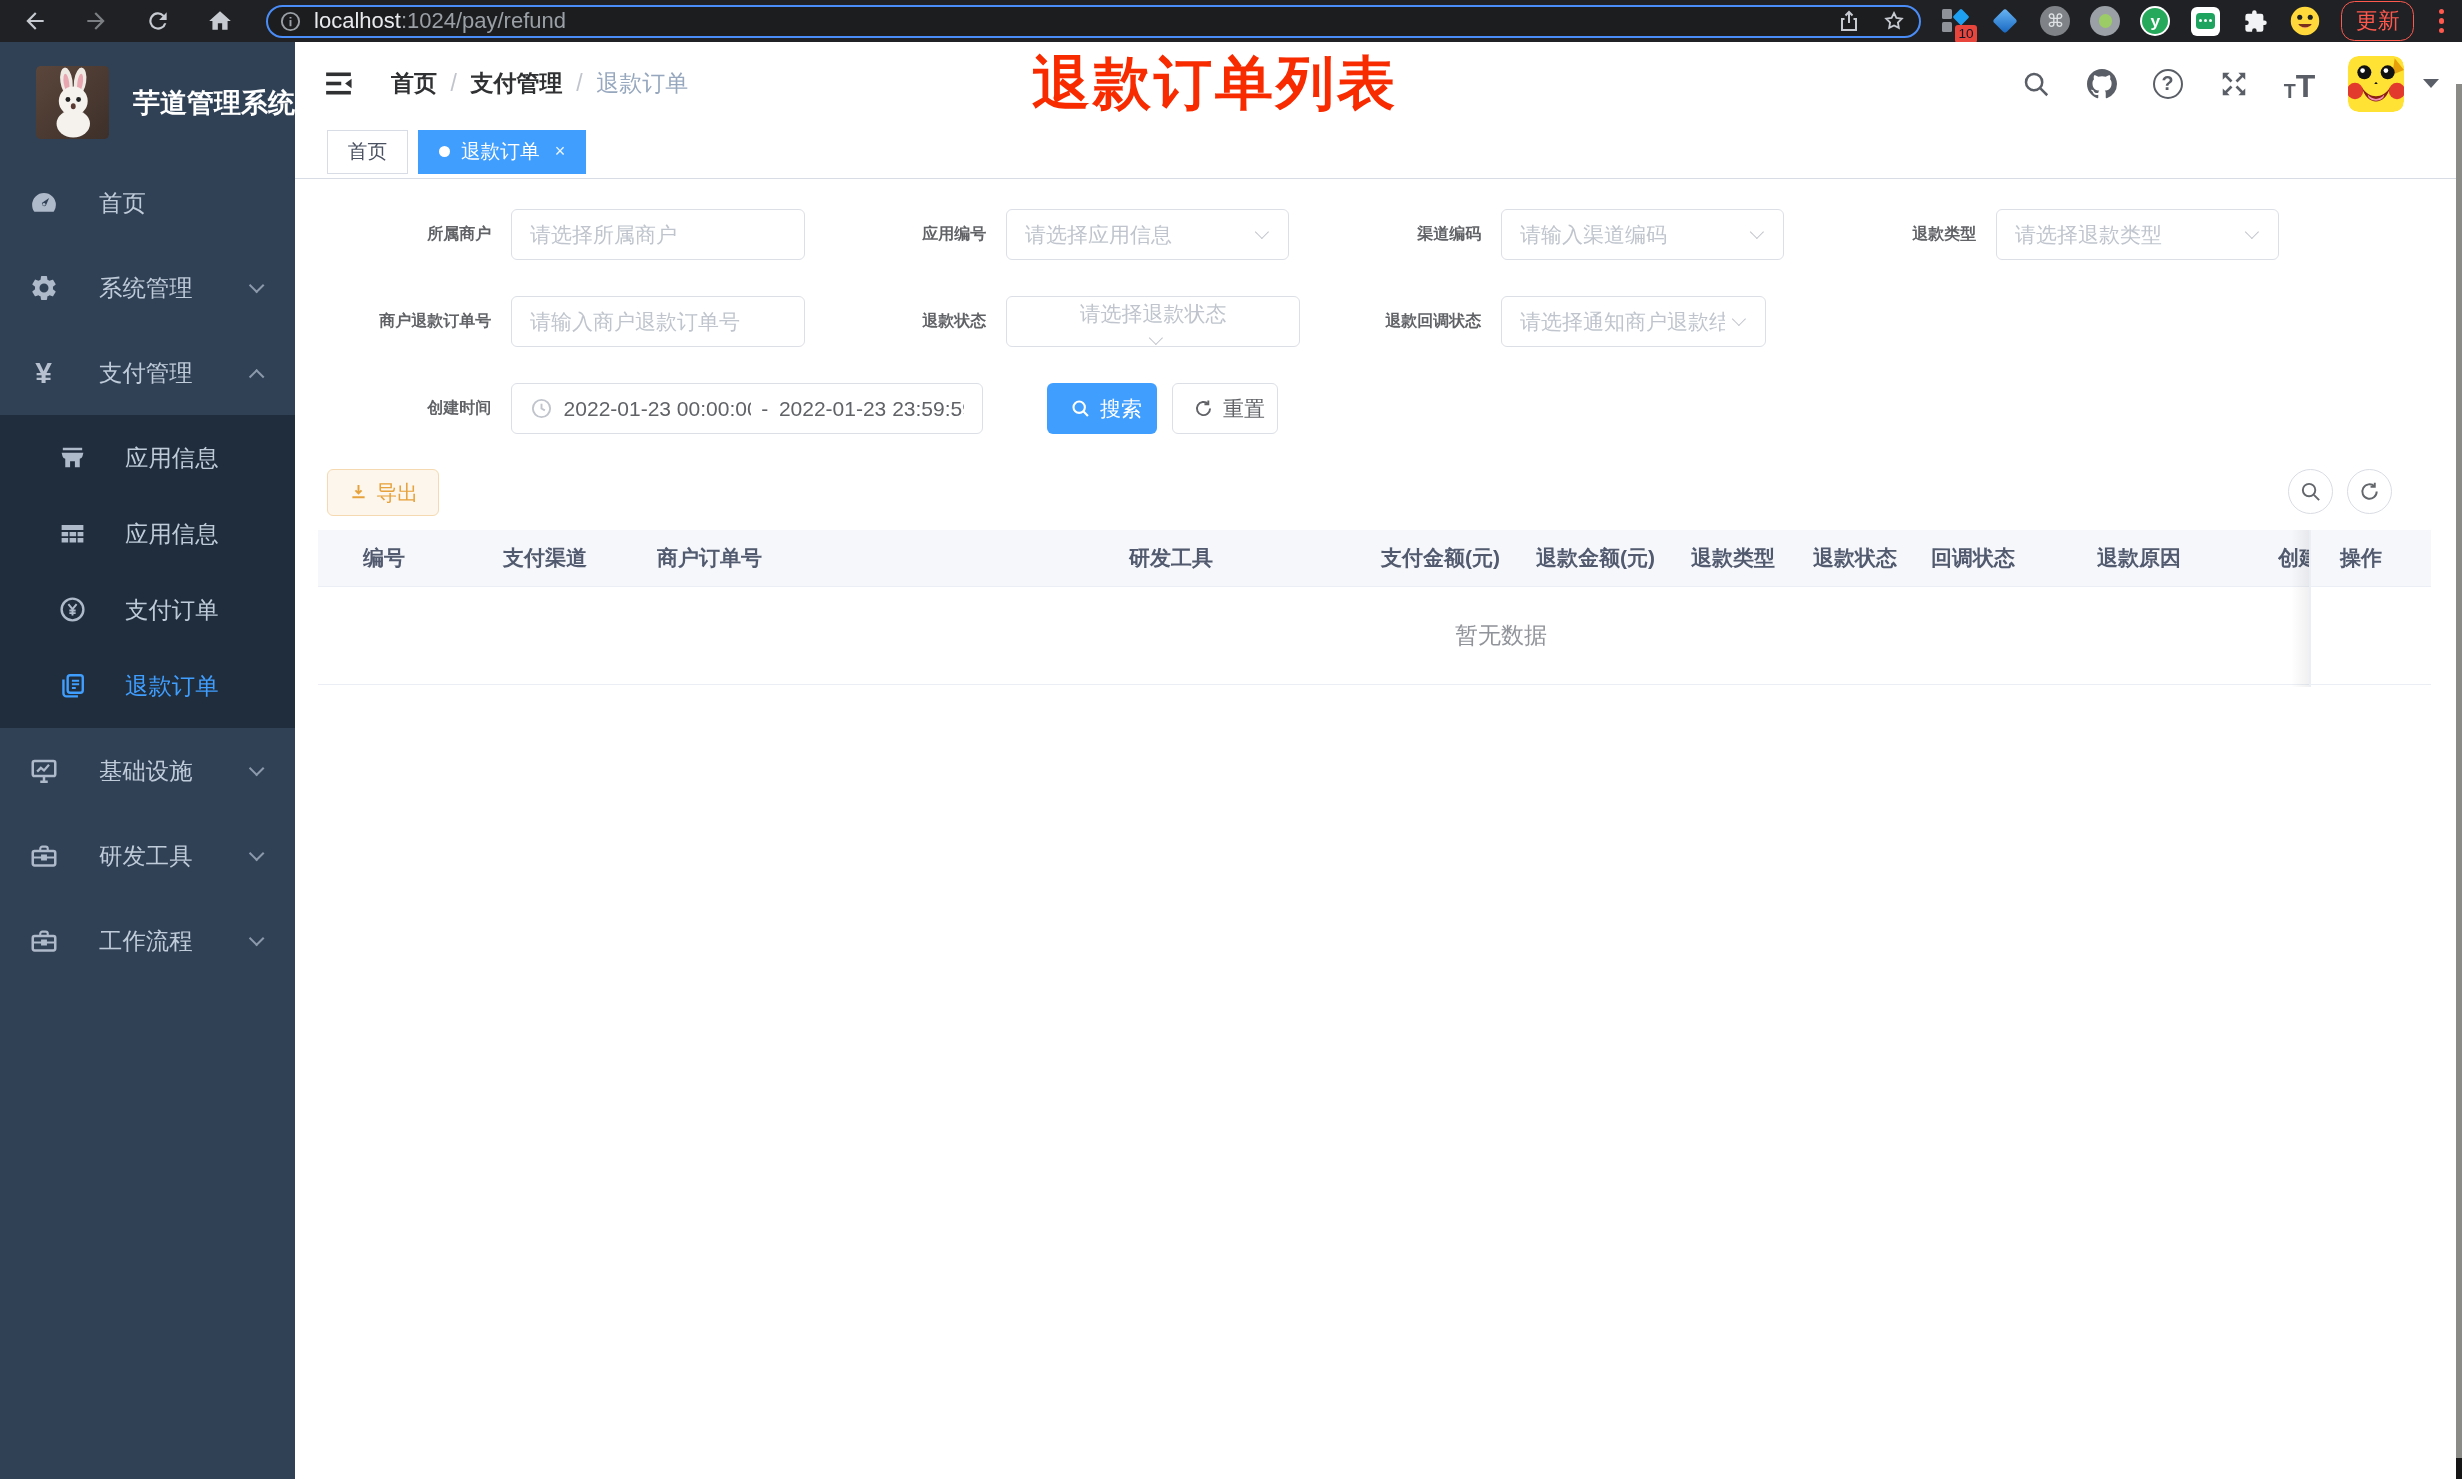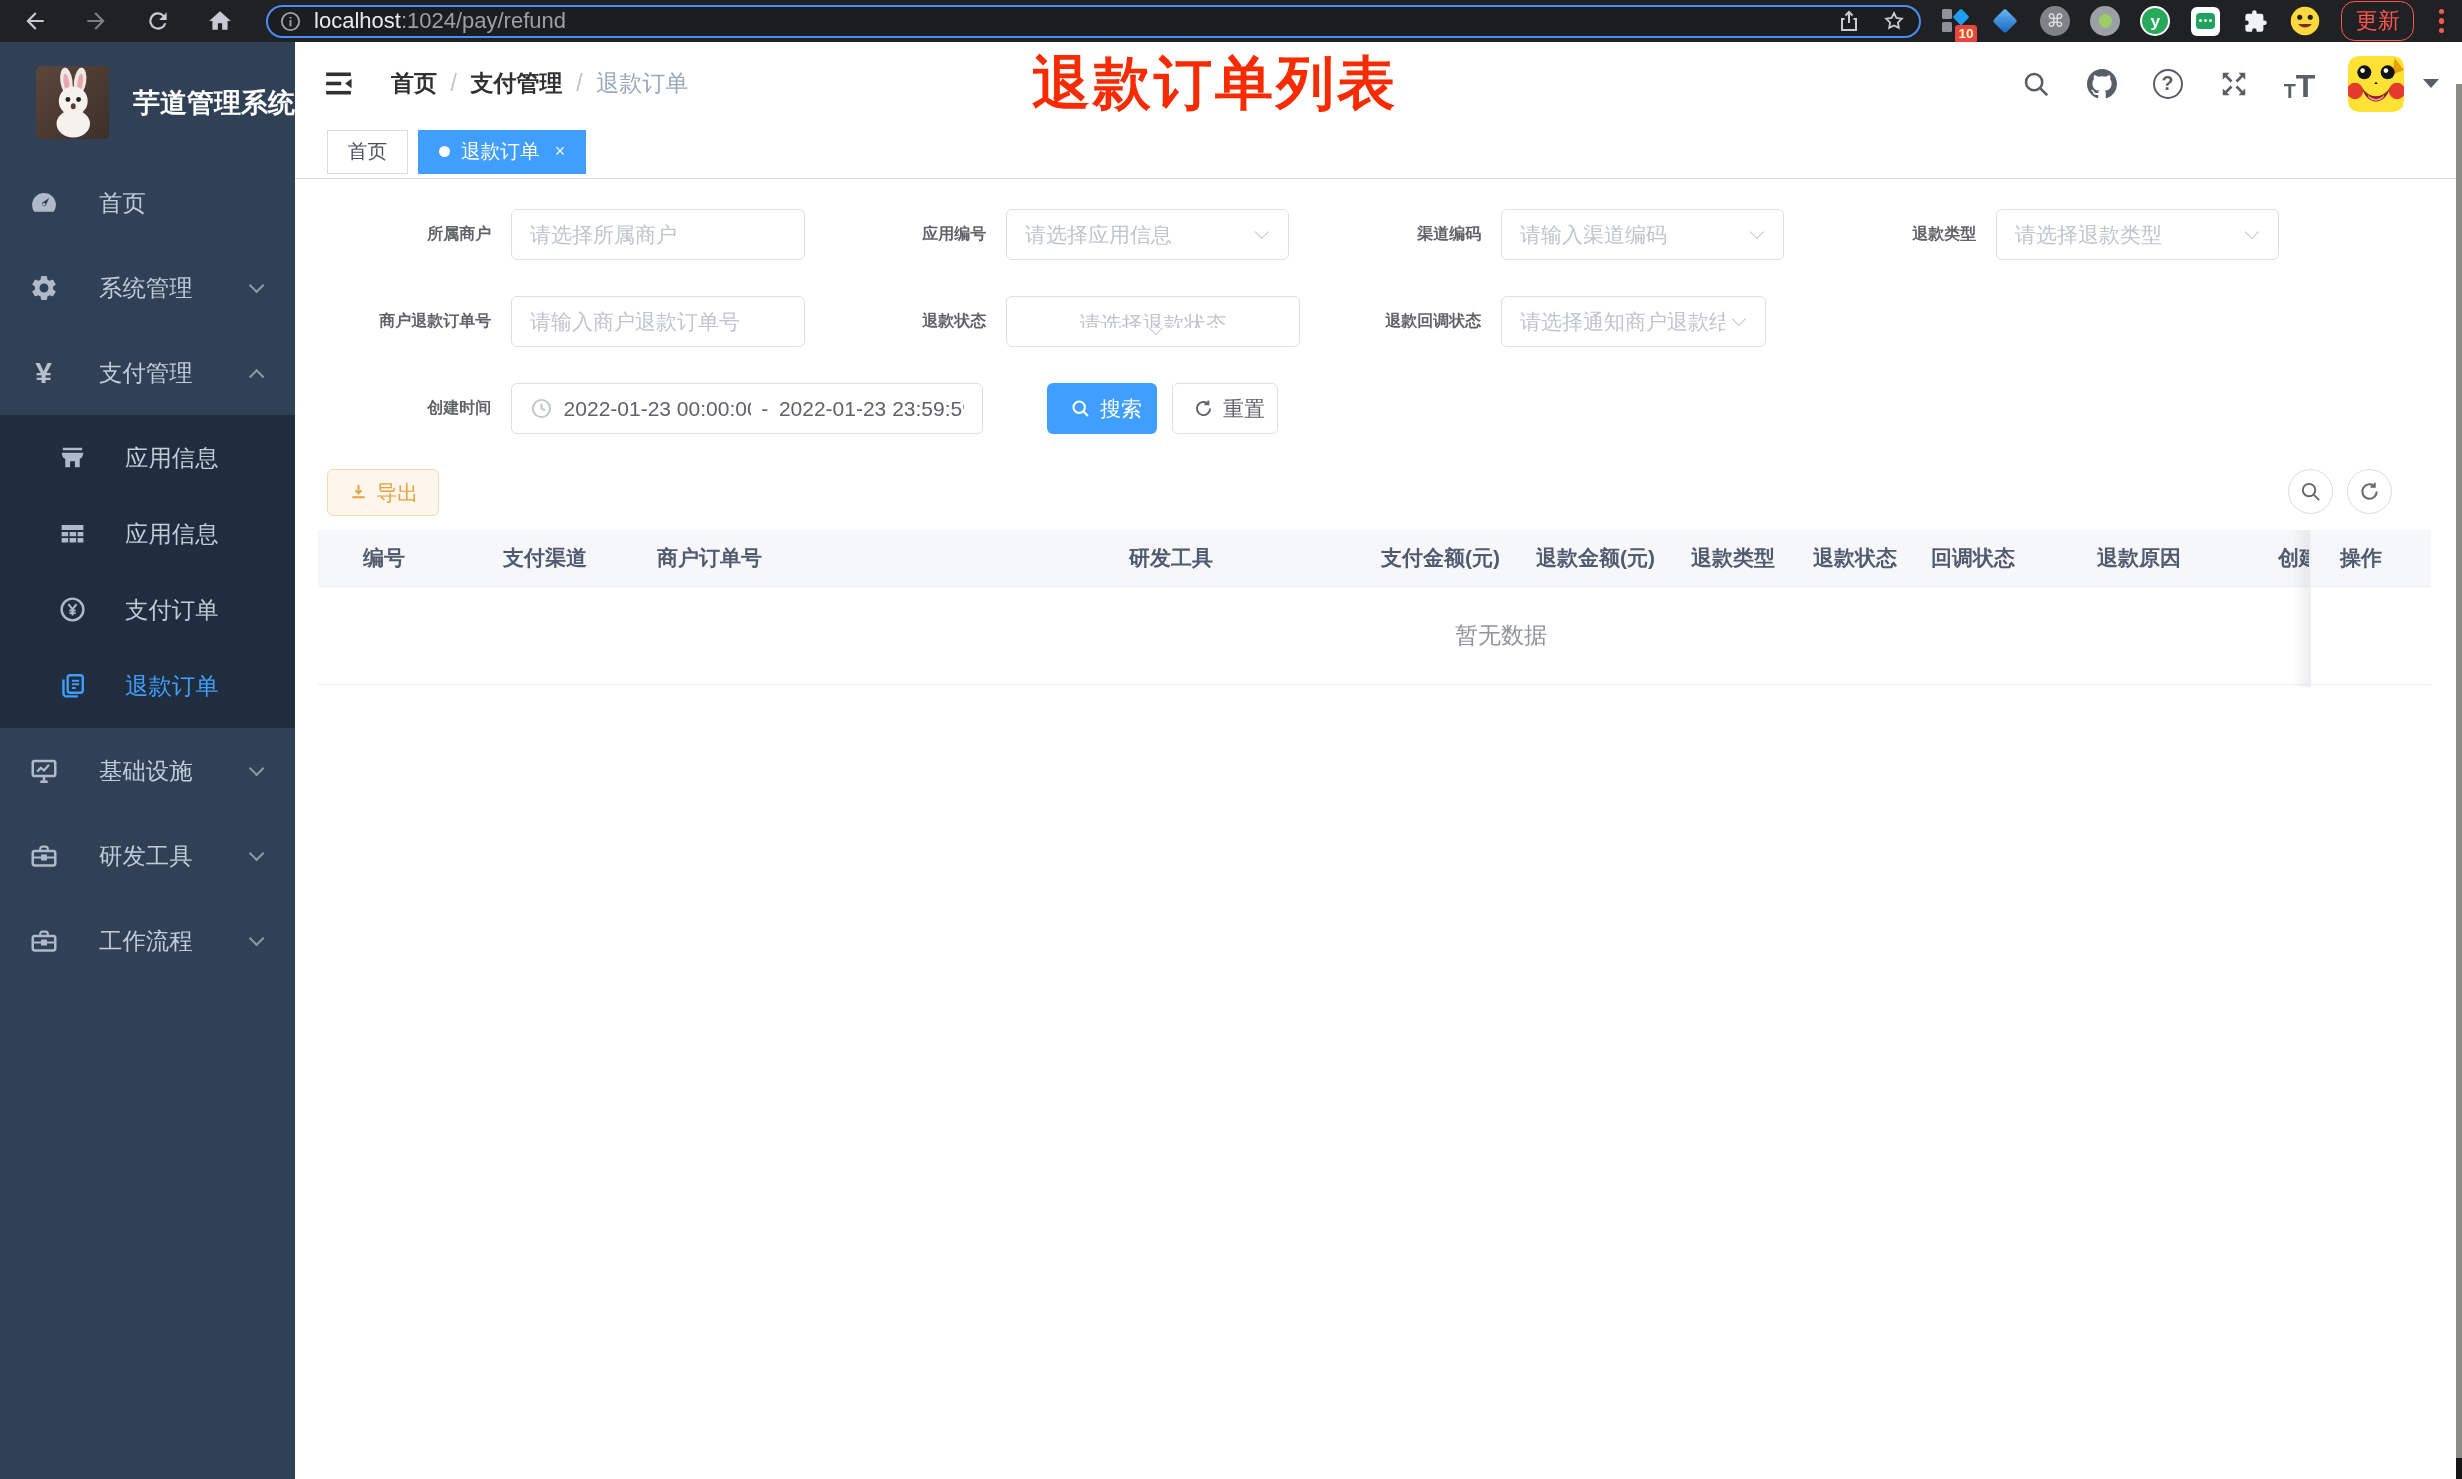--- a/index.html
+++ b/index.html
@@ -13,21 +13,21 @@
   .urlbar .info-ic { width:23px; height:23px; margin-right:12px; flex:0 0 auto; }
   .url-text { font-size:22px; color:#e8eaed; flex:1; overflow:hidden; white-space:nowrap; }
   .url-text .dim { color:#9aa0a6; }
   .urlbar .pill-ic { width:24px; height:24px; margin-left:21px; flex:0 0 auto; }
   .extrow { display:flex; align-items:center; gap:18px; }
   .ext { width:32px; height:32px; display:flex; align-items:center; justify-content:center; position:relative; cursor:pointer; }
   .ext-grid { position:relative; width:27px; height:27px; }
   .ext-grid .sq { position:absolute; width:9.8px; height:9.8px; background:#8f9399; border-radius:1.5px; }
   .ext-grid .sq.a{ left:0; top:1.5px; } .ext-grid .sq.b{ left:0; top:14.4px; }
   .ext-grid .dia { position:absolute; width:12px; height:12px; background:#1ea0f2; left:13px; top:3px; transform:rotate(45deg); border-radius:1.5px; }
-  .ext-badge { position:absolute; right:-6px; bottom:-6px; background:#e8453c; color:#fef9c3; font-size:13.6px; font-weight:bold; line-height:1; padding:2.3px 3.8px; border-radius:3px; }
+  .ext-badge { position:absolute; right:-6px; bottom:-6px; background:#e8453c; color:#0f172a; font-size:13.6px; font-weight:normal; line-height:1; padding:2.3px 3.8px; border-radius:3px; }
   .kite { width:18px; height:18px; background:linear-gradient(135deg,#6ab7f5,#1565c0); transform:rotate(45deg); border-radius:3px; }
   .circle-ic { width:30px; height:30px; border-radius:50%; display:flex; align-items:center; justify-content:center; }
   .cmd { background:#7f8388; color:#dfe1e4; font-size:18px; }
   .dotgrey { background:#9aa0a6; }
   .dotgrey .inner { width:13.6px; height:13.6px; border-radius:50%; background:#9ccc65; }
   .greeny { background:#fff; }
   .greeny .inner { width:26px; height:26px; border-radius:50%; background:#27a95c; color:#fff; font-size:17.4px; font-weight:bold; display:flex; align-items:center; justify-content:center; }
   .chatw { background:#fff; border-radius:6px; width:29px; height:29px; }
   .chatw .bubble { width:19.7px; height:16.6px; background:#1fa45f; border-radius:3.8px; margin:6px auto 0; display:flex; align-items:center; justify-content:center; gap:2.3px; }
   .chatw .bubble i { width:3px; height:3px; background:#fff; border-radius:50%; display:block; }
@@ -81,21 +81,21 @@
   .tag.active { background:#409eff; border-color:#409eff; color:#fff; gap:10.6px; }
   .tag .dot { width:11.3px; height:11.3px; border-radius:50%; background:#fff; }
   .tag .close { font-size:18px; margin-left:4.5px; opacity:.9; }
 
   
   .content { flex:1; position:relative; background:#fff; padding-top:29px; }
   .frow { display:flex; align-items:center; height:53px; margin-bottom:34px; }
   .fitem { display:flex; align-items:center; }
   .flabel { font-size:16px; color:#606266; font-weight:bold; text-align:right; white-space:nowrap; padding-right:19.7px; }
   .w240 { width:201px; flex:0 0 auto; }
-  .field { height:51px; border:1.5px solid #dcdfe6; border-radius:6px; background:#fff; display:flex; align-items:center; padding:13px 18px; position:relative; }
+  .field { height:51px; border:1.5px solid #dcdfe6; border-radius:6px; background:#fff; display:flex; align-items:center; padding:3px 18px; position:relative; }
   .field input { border:none; outline:none; font-size:21px; color:#606266; width:100%; background:transparent; font-family:inherit; }
   .field input::placeholder { color:#bfc4cd; }
   .ph { font-size:21px; color:#bfc4cd; white-space:nowrap; overflow:hidden; flex:1; }
   .sel-caret { width:9.8px; height:9.8px; border-right:1.9px solid #c0c4cc; border-bottom:1.9px solid #c0c4cc; transform:rotate(45deg); margin:-4.5px 3px 0 9px; flex:0 0 auto; }
   .datefield { width:472px; gap:10.6px; }
   .dtext { font-size:21px; color:#606266; white-space:nowrap; overflow:hidden; }
   .dstart { width:189px; } .dend { width:187px; }
   .dsep { color:#606266; font-size:21px; flex:0 0 auto; }
   .clock-ic { width:23px; height:23px; flex:0 0 auto; }
   .btn { height:51px; border-radius:6px; font-size:21px; display:flex; align-items:center; justify-content:center; gap:9px; cursor:pointer; border:1.5px solid transparent; white-space:nowrap;padding-left:8px; }

